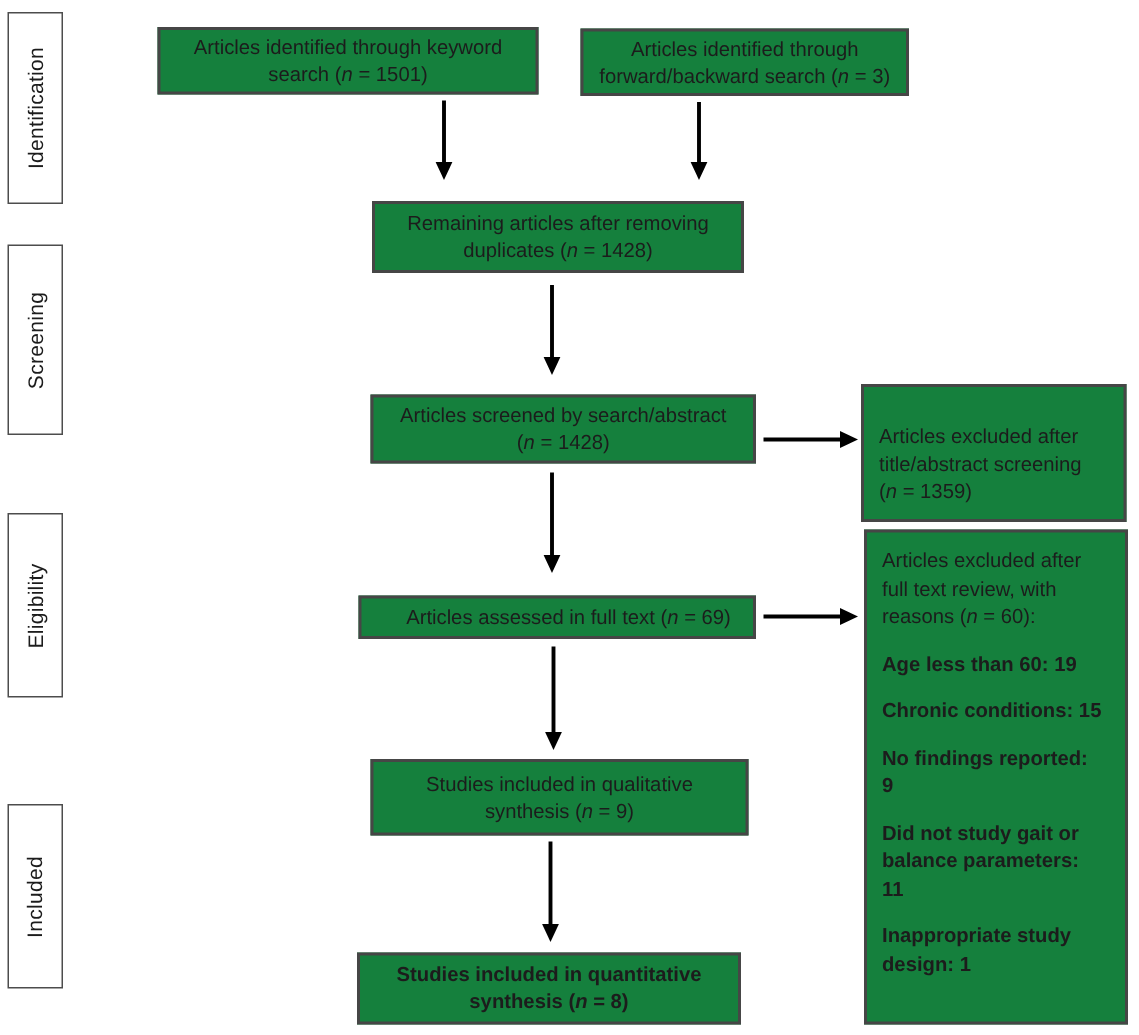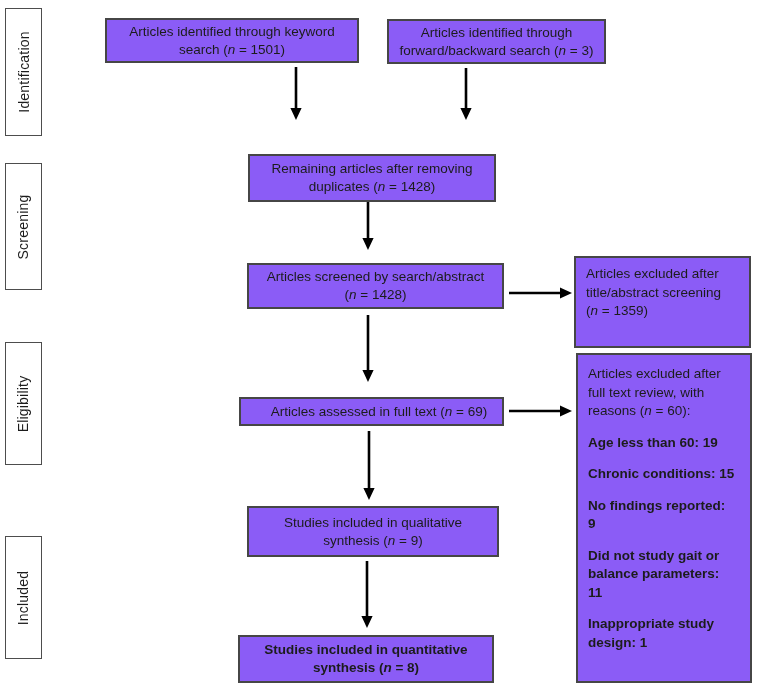--- a/index.html
+++ b/index.html
@@ -31,36 +31,36 @@
     font-size: 14px;
     letter-spacing: 0.2px;
     color: #1c1c1c;
   }
 
   
   .fbox {
     position: absolute;
     box-sizing: border-box;
     border: 2px solid #464646;
-    background: #8b5cf6;
+    background: #15803d;
     font-size: 13.5px;
     line-height: 18px;
     display: flex;
     flex-direction: column;
     justify-content: center;
     text-align: center;
   }
   .fbox i { font-style: italic; }
 
   
   .sidebox {
     justify-content: flex-start;
     text-align: left;
     line-height: 18.5px;
-    padding: 7px 10px;
+    padding: 24px 10px;
   }
   .sidebox-tall { padding-top: 10px; }
   .reason {
     margin-top: 13px;
     white-space: pre-line;
     font-weight: bold;
   }
 
   .arrows {
     position: absolute;
@@ -127,21 +127,21 @@
   <div class="fbox" style="left:105px;top:18px;width:254px;height:45px;">
     <div>Articles identified through keyword</div>
     <div><span>search (</span><i>n</i><span> = 1501)</span></div>
   </div>
 
   <div class="fbox" style="left:387px;top:19px;width:219px;height:45px;">
     <div>Articles identified through</div>
     <div><span>forward/backward search (</span><i>n</i><span> = 3)</span></div>
   </div>
 
-  <div class="fbox" style="left:248px;top:134px;width:248px;height:48px;margin-top:20px;">
+  <div class="fbox" style="left:248px;top:134px;width:248px;height:48px;">
     <div>Remaining articles after removing</div>
     <div><span>duplicates (</span><i>n</i><span> = 1428)</span></div>
   </div>
 
   <div class="fbox" style="left:247px;top:263px;width:257px;height:46px;">
     <div>Articles screened by search/abstract</div>
     <div><span>(</span><i>n</i><span> = 1428)</span></div>
   </div>
 
   <div class="fbox" style="left:239px;top:397px;width:265px;height:29px;padding-left:15px;">

